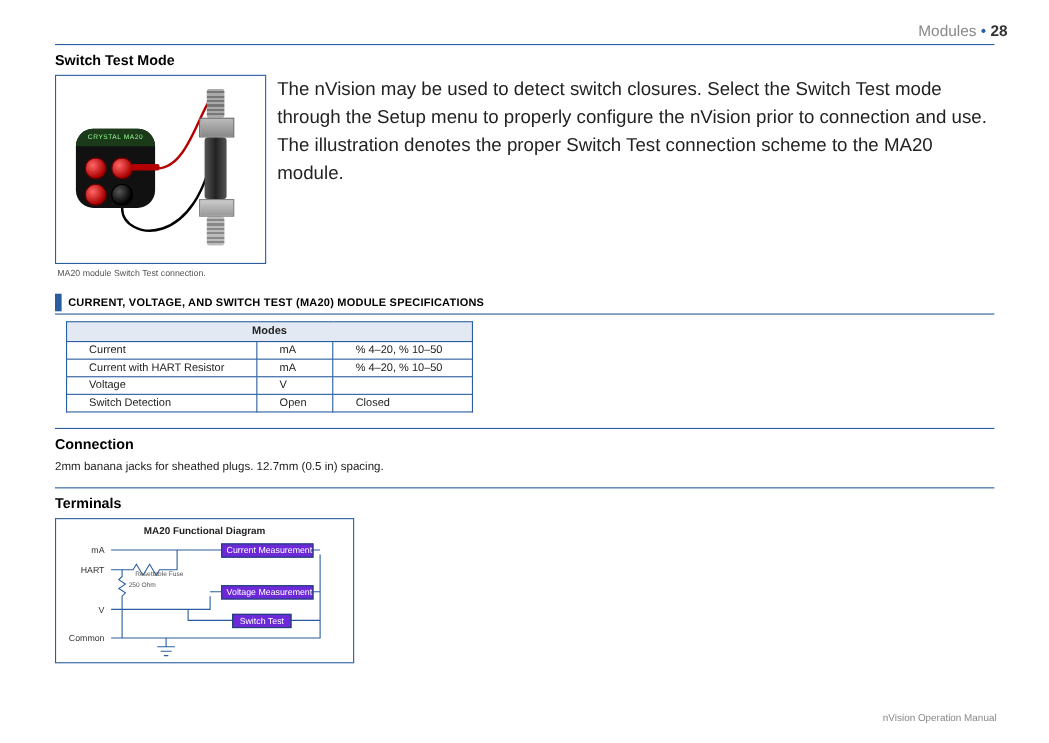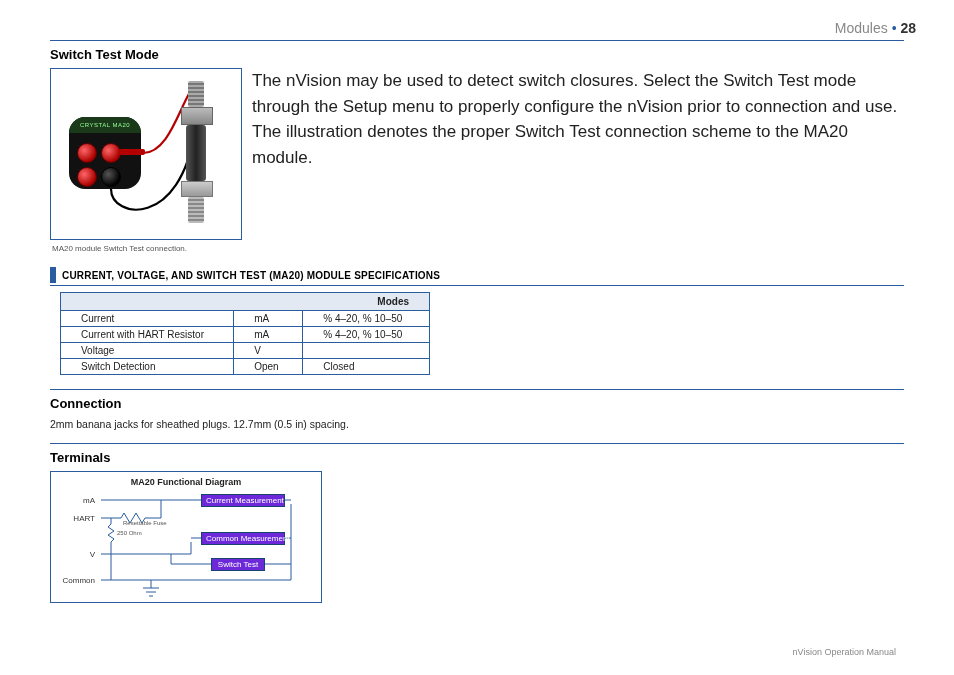--- a/index.html
+++ b/index.html
@@ -87,21 +87,21 @@
   }
   table.modes {
     border-collapse: collapse;
     margin-left: 10px;
     font-size: 10px;
     width: 370px;
   }
   table.modes th {
     background: #e2e9f3;
     border: 1px solid #2a5d9f;
-    text-align: right;
+    text-align: center;
     padding: 3px 20px;
     font-weight: bold;
   }
   table.modes td {
     border: 1px solid #2a5d9f;
     padding: 2px 20px;
   }
   .diagram-frame {
     border: 1px solid #2a5d9f;
     width: 270px;
@@ -136,21 +136,21 @@
     white-space: nowrap;
   }
   .tiny {
     position: absolute;
     font-size: 6px;
     color: #555;
   }
   .footer {
     position: absolute;
     bottom: 18px;
-    right: 58px;
+    right: 48px;
     font-size: 9px;
     color: #888;
   }
   
   .device-body {
     position: absolute;
     left: 18px; top: 48px;
     width: 72px; height: 72px;
     background: #111;
     border-radius: 16px;
@@ -318,21 +318,21 @@
       <path d="M230 28 L240 28" stroke="#2a5d9f" stroke-width="1" fill="none"></path>
       <path d="M230 66 L240 66" stroke="#2a5d9f" stroke-width="1" fill="none"></path>
       <path d="M210 92 L240 92" stroke="#2a5d9f" stroke-width="1" fill="none"></path>
 
       <path d="M140 66 L150 66" stroke="#2a5d9f" stroke-width="1" fill="none"></path>
 
       <path d="M100 108 L100 116 M92 116 L108 116 M95 120 L105 120 M98 124 L102 124" stroke="#2a5d9f" stroke-width="1" fill="none"></path>
     </svg>
 
     <div class="box-btn" style="top:22px; left:150px; width:74px;">Current Measurement</div>
-    <div class="box-btn" style="top:60px; left:150px; width:74px;">Common Measurement</div>
+    <div class="box-btn" style="top:60px; left:150px; width:74px;">Voltage Measurement</div>
     <div class="box-btn" style="top:86px; left:160px; width:44px;">Switch Test</div>
 
     <div class="tiny" style="top:48px; left:72px;">Resettable Fuse</div>
     <div class="tiny" style="top:58px; left:66px;">250 Ohm</div>
   </div>
 
 </div>
 
 <div class="footer">nVision Operation Manual</div>
 

